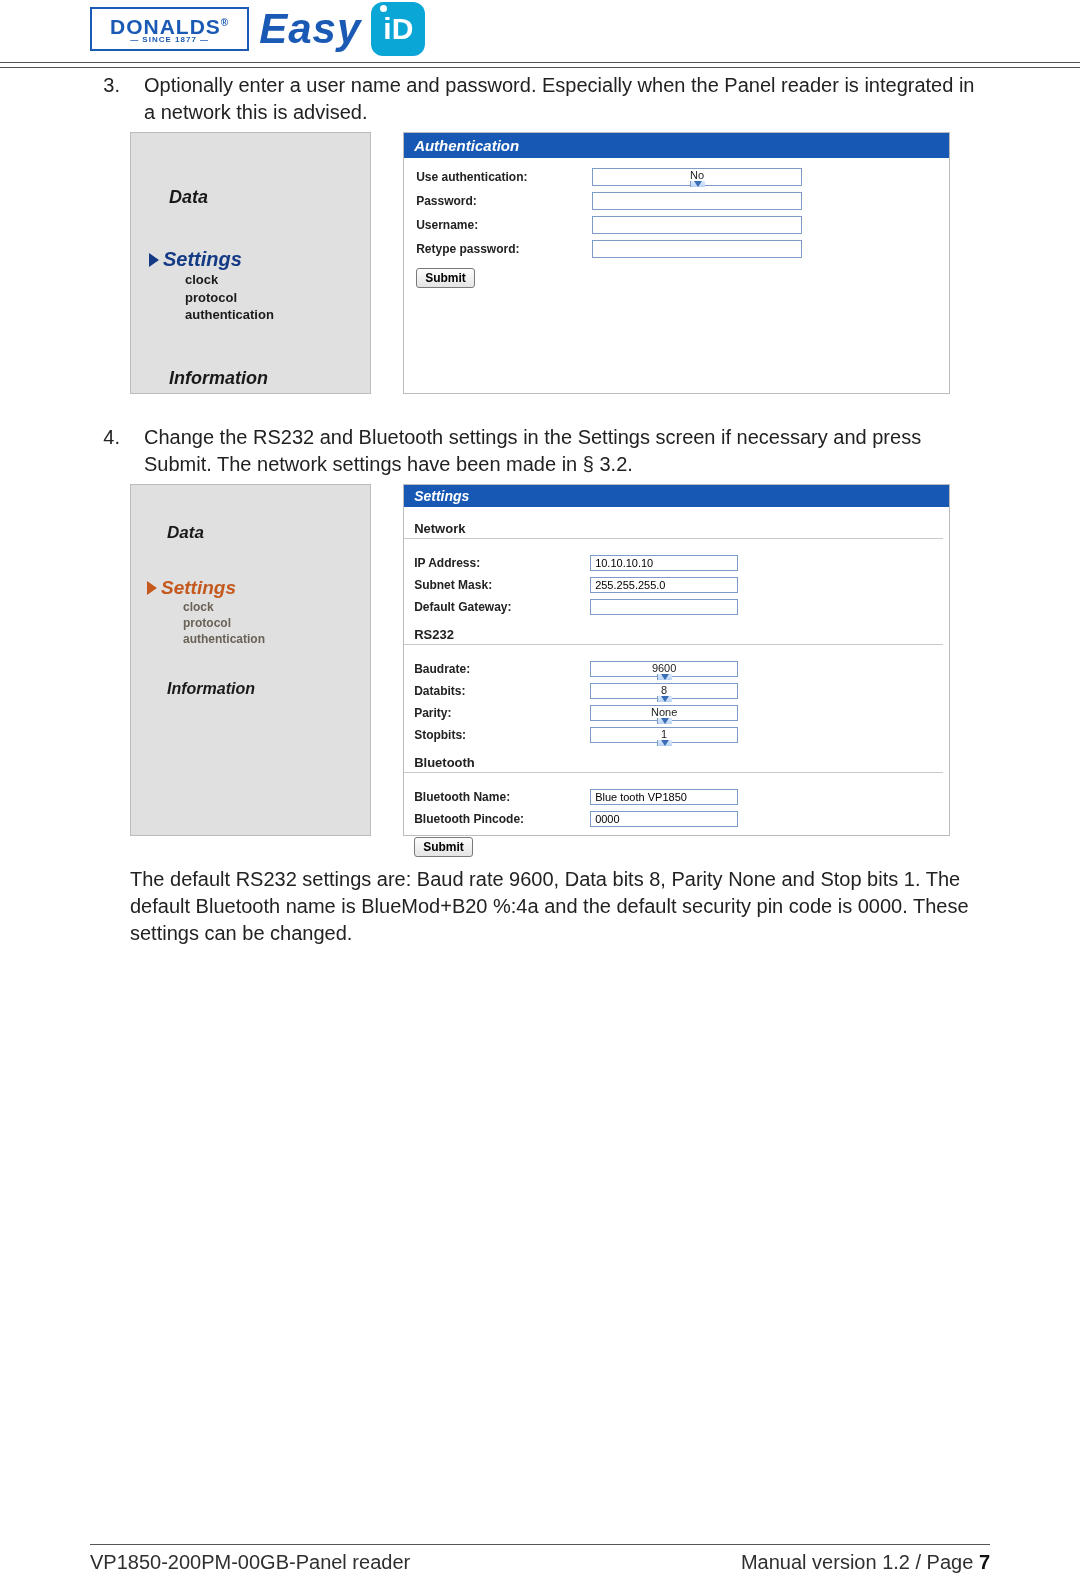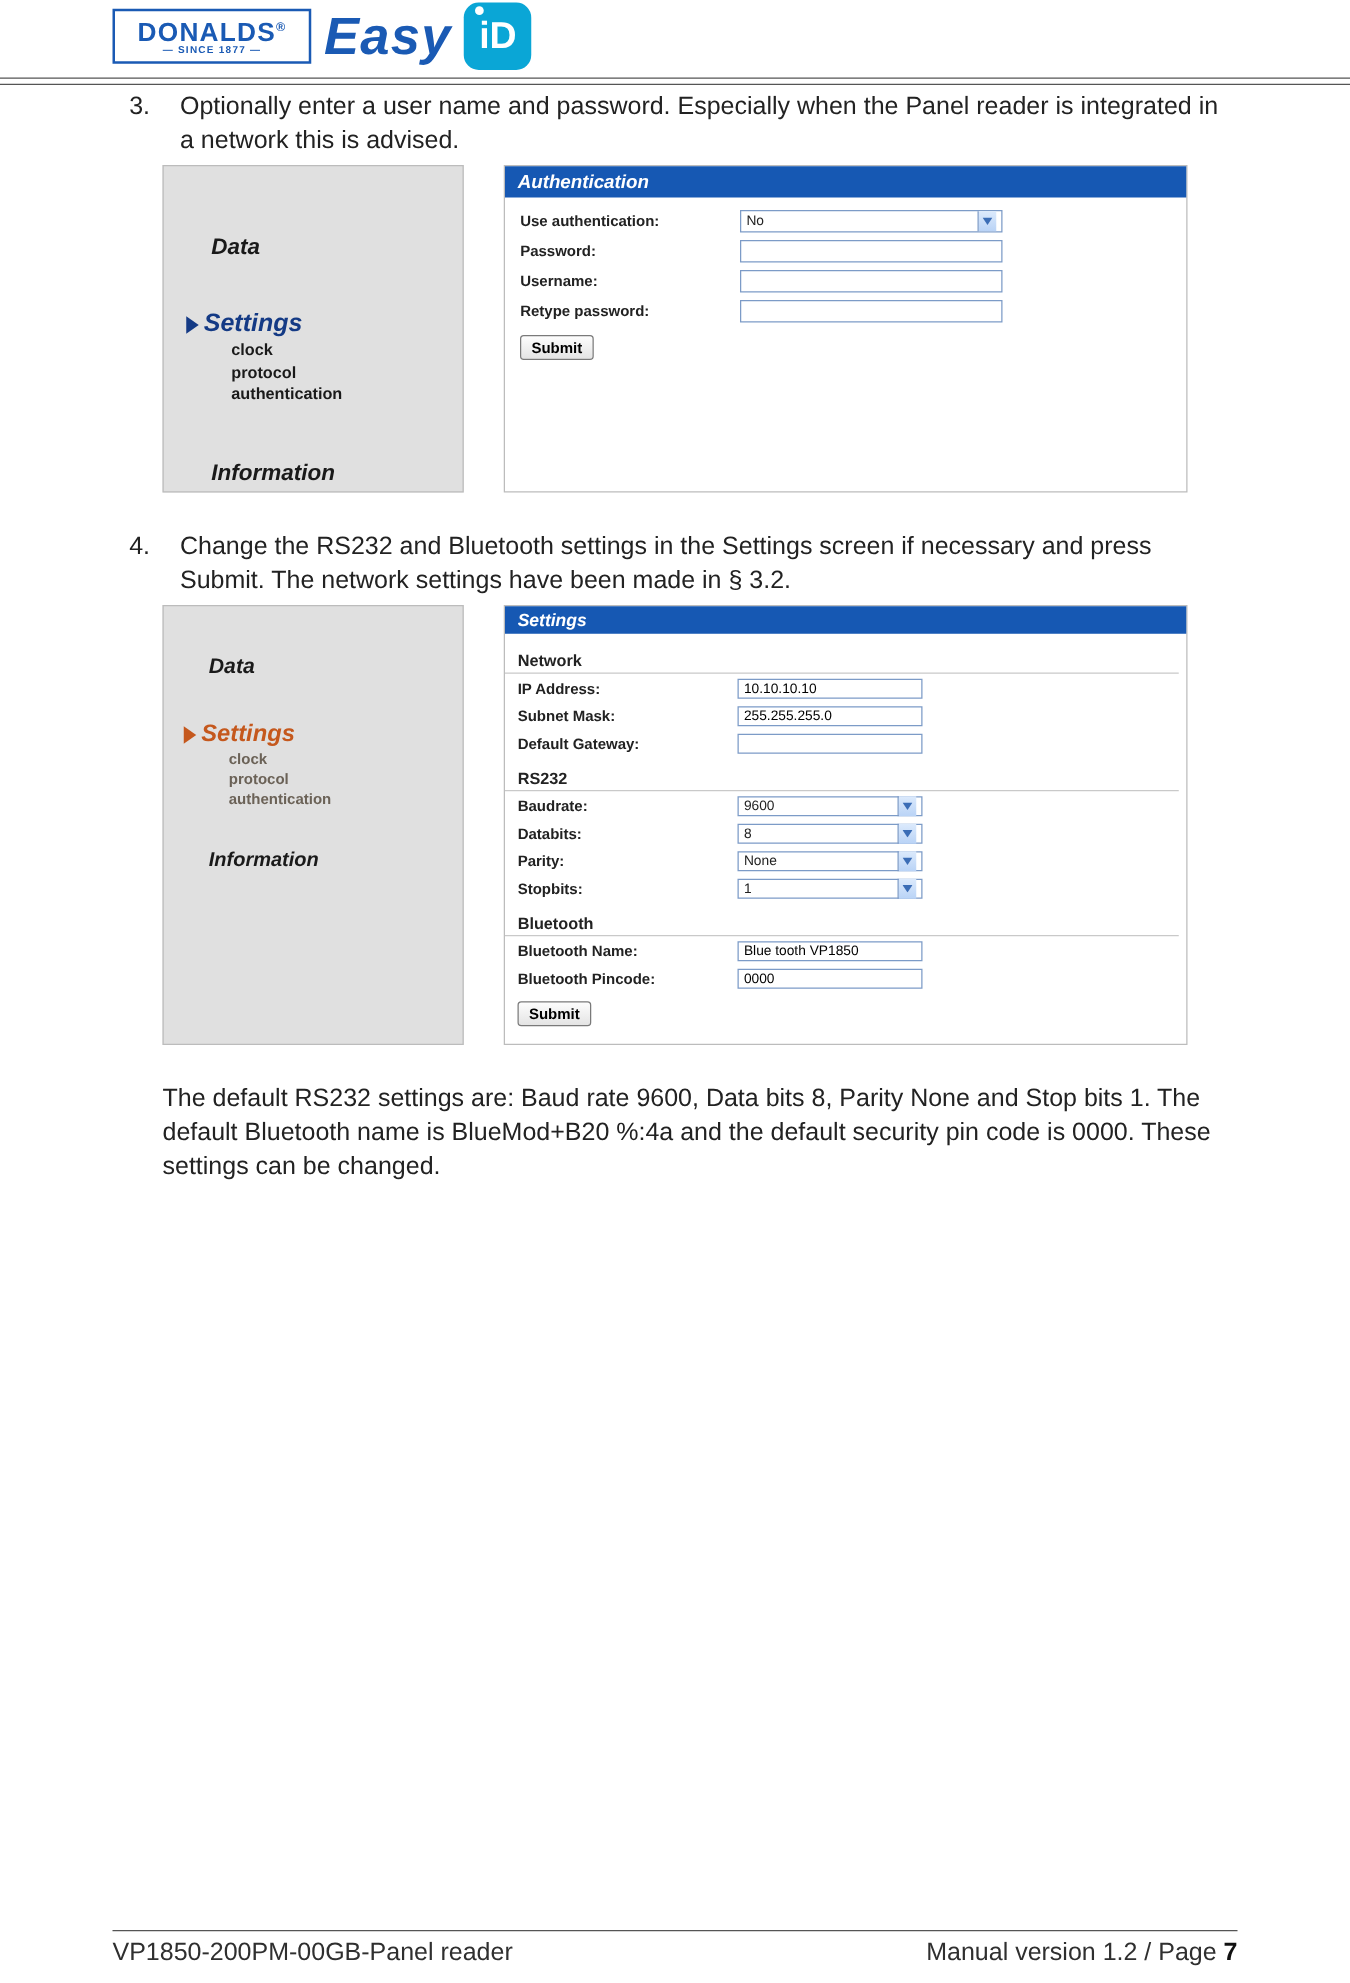--- a/index.html
+++ b/index.html
@@ -95,37 +95,37 @@
     padding:4px 10px;font-size:15px;
   }
   .titlebar2{padding:3px 10px;font-size:14px}
   .formrow{display:flex;align-items:center;margin:0 0 6px 0}
   .formrow .lbl{width:186px;font-weight:700;font-size:12px;padding-left:10px}
   .panel input[type=text],.panel .select{
     height:18px;border:1px solid #7c9bc7;width:210px;font-size:11px;padding:0 4px;background:#fff;
   }
   .panel2 input[type=text],.panel2 .select{width:148px;height:16px}
   .select{
-    display:flex;align-items:center;justify-content:space-between;background:#fff;
+    display:flex;align-items:center;justify-content:space-between;background:#fff;flex-direction:column;
   }
   .select .dd{
     width:15px;height:16px;background:linear-gradient(#dceafc,#b9d3f6);
     border-left:1px solid #7c9bc7;
     display:flex;align-items:center;justify-content:center;
   }
   .dd svg{width:8px;height:6px}
   .submit{
     margin:4px 0 0 10px;
     border:1px solid #7a7a7a;border-radius:3px;
     background:linear-gradient(#fdfdfd,#e4e4e4);
     font-size:12px;font-weight:700;padding:2px 8px;
   }
   .panel .body{padding:10px 8px 0 2px}
   .panel2 .body{padding:8px 6px 0 0}
-  .section-h{font-weight:700;font-size:13px;padding:6px 0 2px 10px;border-bottom:1px solid #c9c9c9;margin-bottom:4px}
+  .section-h{font-weight:700;font-size:13px;padding:6px 0 2px 10px;border-bottom:1px solid #c9c9c9;margin-bottom:16px}
   .para{font-size:20px;line-height:1.35;margin:0 0 0 40px;padding-right:4px}
   
   .ftr{
     position:absolute;left:0;right:0;bottom:12px;
     padding:0 90px;
   }
   .ftr-line{border:none;border-top:1px solid #555;margin:0 0 6px}
   .ftr-row{display:flex;justify-content:space-between;font-size:20px;color:#2f2f2f}
   .ftr-row .pg b{color:#111}
 </style>

